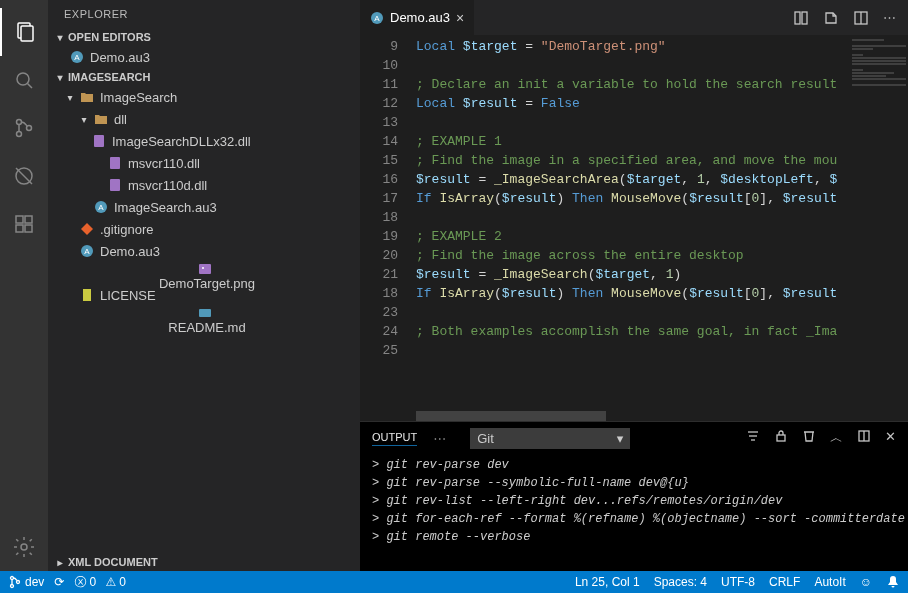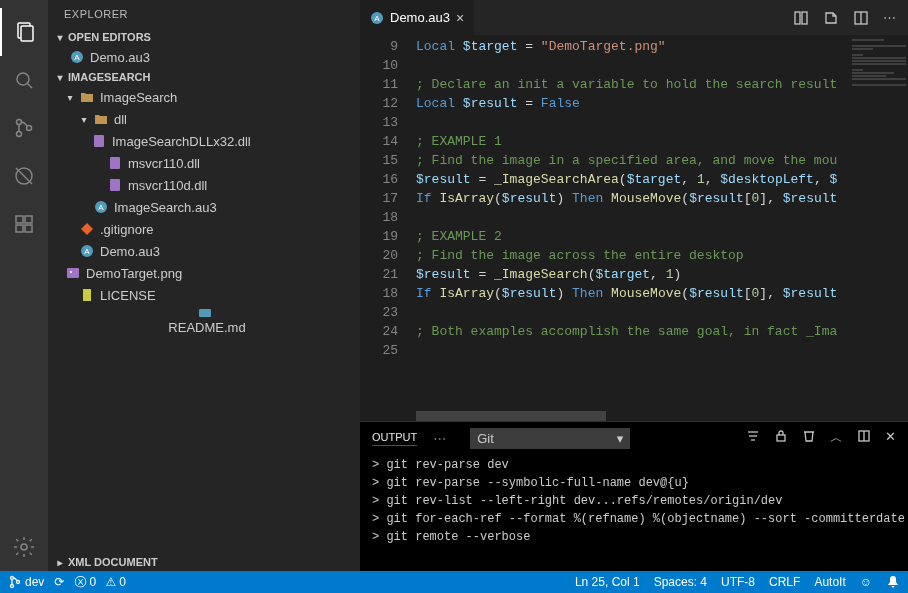--- a/index.html
+++ b/index.html
@@ -43,21 +43,21 @@
 .hscroll-thumb { position: absolute; left: 56px; top: 0; width: 190px; height: 10px; background: rgba(121,121,121,0.4); }
 .panel { height: 150px; display: flex; flex-direction: column; border-top: 1px solid #2d2d2d; background: #000000; }
 .panel-tabs { height: 32px; display: flex; align-items: center; padding: 0 12px; gap: 16px; color: #969696; }
 .panel-tabs .ptab { cursor: pointer; font-size: 11px; text-transform: uppercase; }
 .panel-tabs .ptab.active { color: #e7e7e7; border-bottom: 1px solid #0e639c; padding-bottom: 2px; }
 .panel-tabs .dots { cursor: pointer; }
 .panel-select { margin-left: 8px; background: #3c3c3c; border: 1px solid #3c3c3c; color: #cccccc; padding: 2px 6px; width: 160px; display: flex; justify-content: space-between; cursor: pointer; }
 .panel-actions { margin-left: auto; display: flex; gap: 14px; color: #c5c5c5; }
 .panel-actions span { cursor: pointer; }
 .panel-body { flex: 1; font-family: Consolas, "Courier New", monospace; font-size: 12px; padding: 2px 12px; overflow: hidden; color: #cccccc; }
-.panel-body div { line-height: 18px; white-space: pre; }
+.panel-body div { line-height: 18px; white-space: pre; font-style: italic; }
 .statusbar { height: 22px; background: #007acc; color: #ffffff; display: flex; align-items: center; font-size: 12px; padding: 0 8px; gap: 10px; }
 .statusbar .sb-item { display: flex; align-items: center; gap: 3px; cursor: pointer; }
 .statusbar .right { margin-left: auto; display: flex; gap: 14px; align-items: center; }
 svg { display: block; }
 </style>
 </head>
 <body>
 
 <div class="main">
   <div class="activity-bar">
@@ -191,21 +191,21 @@
         <div class="tree-item" style="padding-left: 14px;">
           <span class="tw"></span>
           <span class="ficon">
             <svg width="14" height="14" viewBox="0 0 14 14">
               <circle cx="7" cy="7" r="6" fill="#519aba"></circle>
               <text x="7" y="10" text-anchor="middle" font-size="8" fill="#fff">A</text>
             </svg>
           </span>
           <span class="label">Demo.au3</span>
         </div>
-        <div class="tree-item" style="">
+        <div class="tree-item" style="padding-left: 14px; flex-direction: column;">
           <span class="tw"></span>
           <span class="ficon">
             <svg width="14" height="14" viewBox="0 0 14 14" fill="#a074c4">
               <rect x="1" y="2" width="12" height="10" rx="1"></rect>
               <circle cx="5" cy="6" r="1" fill="#fff"></circle>
             </svg>
           </span>
           <span class="label">DemoTarget.png</span>
         </div>
         <div class="tree-item" style="padding-left: 14px;">

